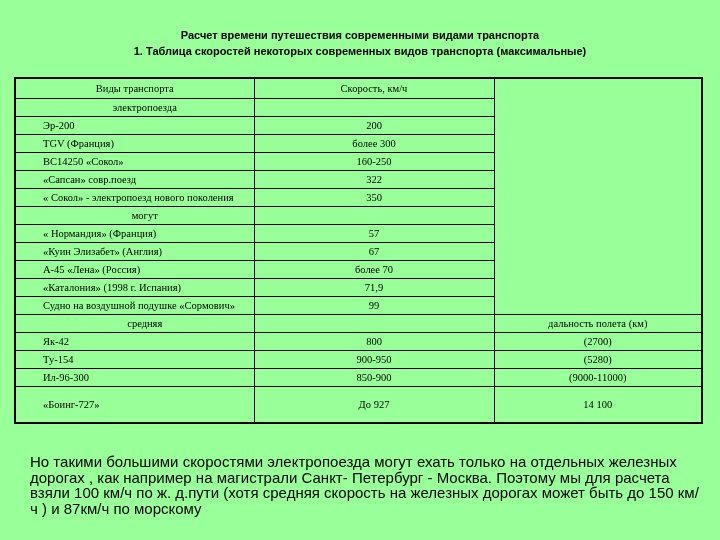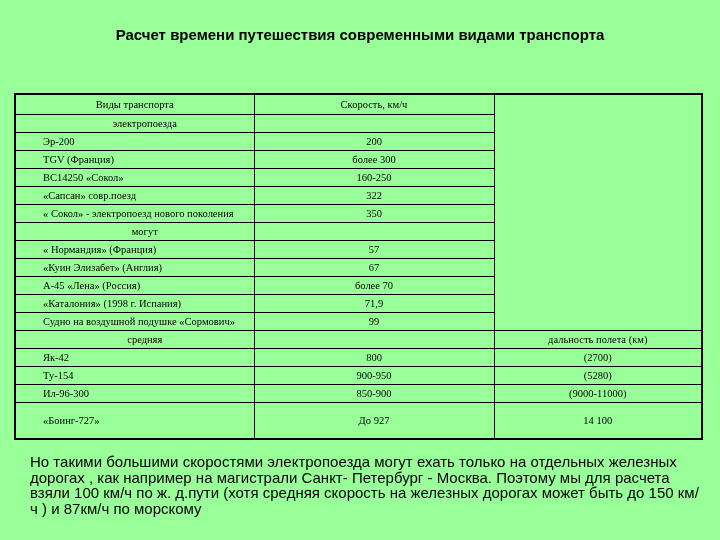--- a/index.html
+++ b/index.html
@@ -11,35 +11,34 @@
     overflow: hidden;
     color: #000;
     font-family: "Liberation Serif", serif;
   }
   .slide-title {
     position: absolute;
     top: 27px; left: 0; right: 0;
     text-align: center;
     font-family: "Liberation Sans", sans-serif;
     font-weight: bold;
-    font-size: 15px;
+    font-size: 11px;
     line-height: 16px;
     color: #000;
   }
   table.speed-table {
     position: absolute;
     left: 14px; top: 77px;
     width: 687px;
     border-collapse: collapse;
     border: 2px solid #000;
     table-layout: fixed;
     font-family: "Liberation Serif", serif;
     font-size: 10.5px;
     color: #000;
-    margin-top: 16px;
   }
   .speed-table td {
     border: 1px solid #000;
     height: 18px;
     vertical-align: middle;
     padding: 1px 7px;
     overflow: hidden;
     white-space: nowrap;
   }
   .speed-table tr.header-row td { height: 20px; text-align: center; }
@@ -57,20 +56,21 @@
     line-height: 15.5px;
     color: #000;
     text-align: left;
   }
 </style>
 </head>
 <body style="background: rgb(153, 255, 153);">
 
 <div class="slide-title">
   <div>Расчет времени путешествия современными видами транспорта</div>
+  <div>1. Таблица скоростей некоторых современных видов транспорта (максимальные)</div>
 </div>
 
 <table class="speed-table">
   <colgroup>
     <col style="width:239px">
     <col style="width:240px">
     <col style="width:208px">
   </colgroup>
   <tbody>
     <tr class="header-row">

